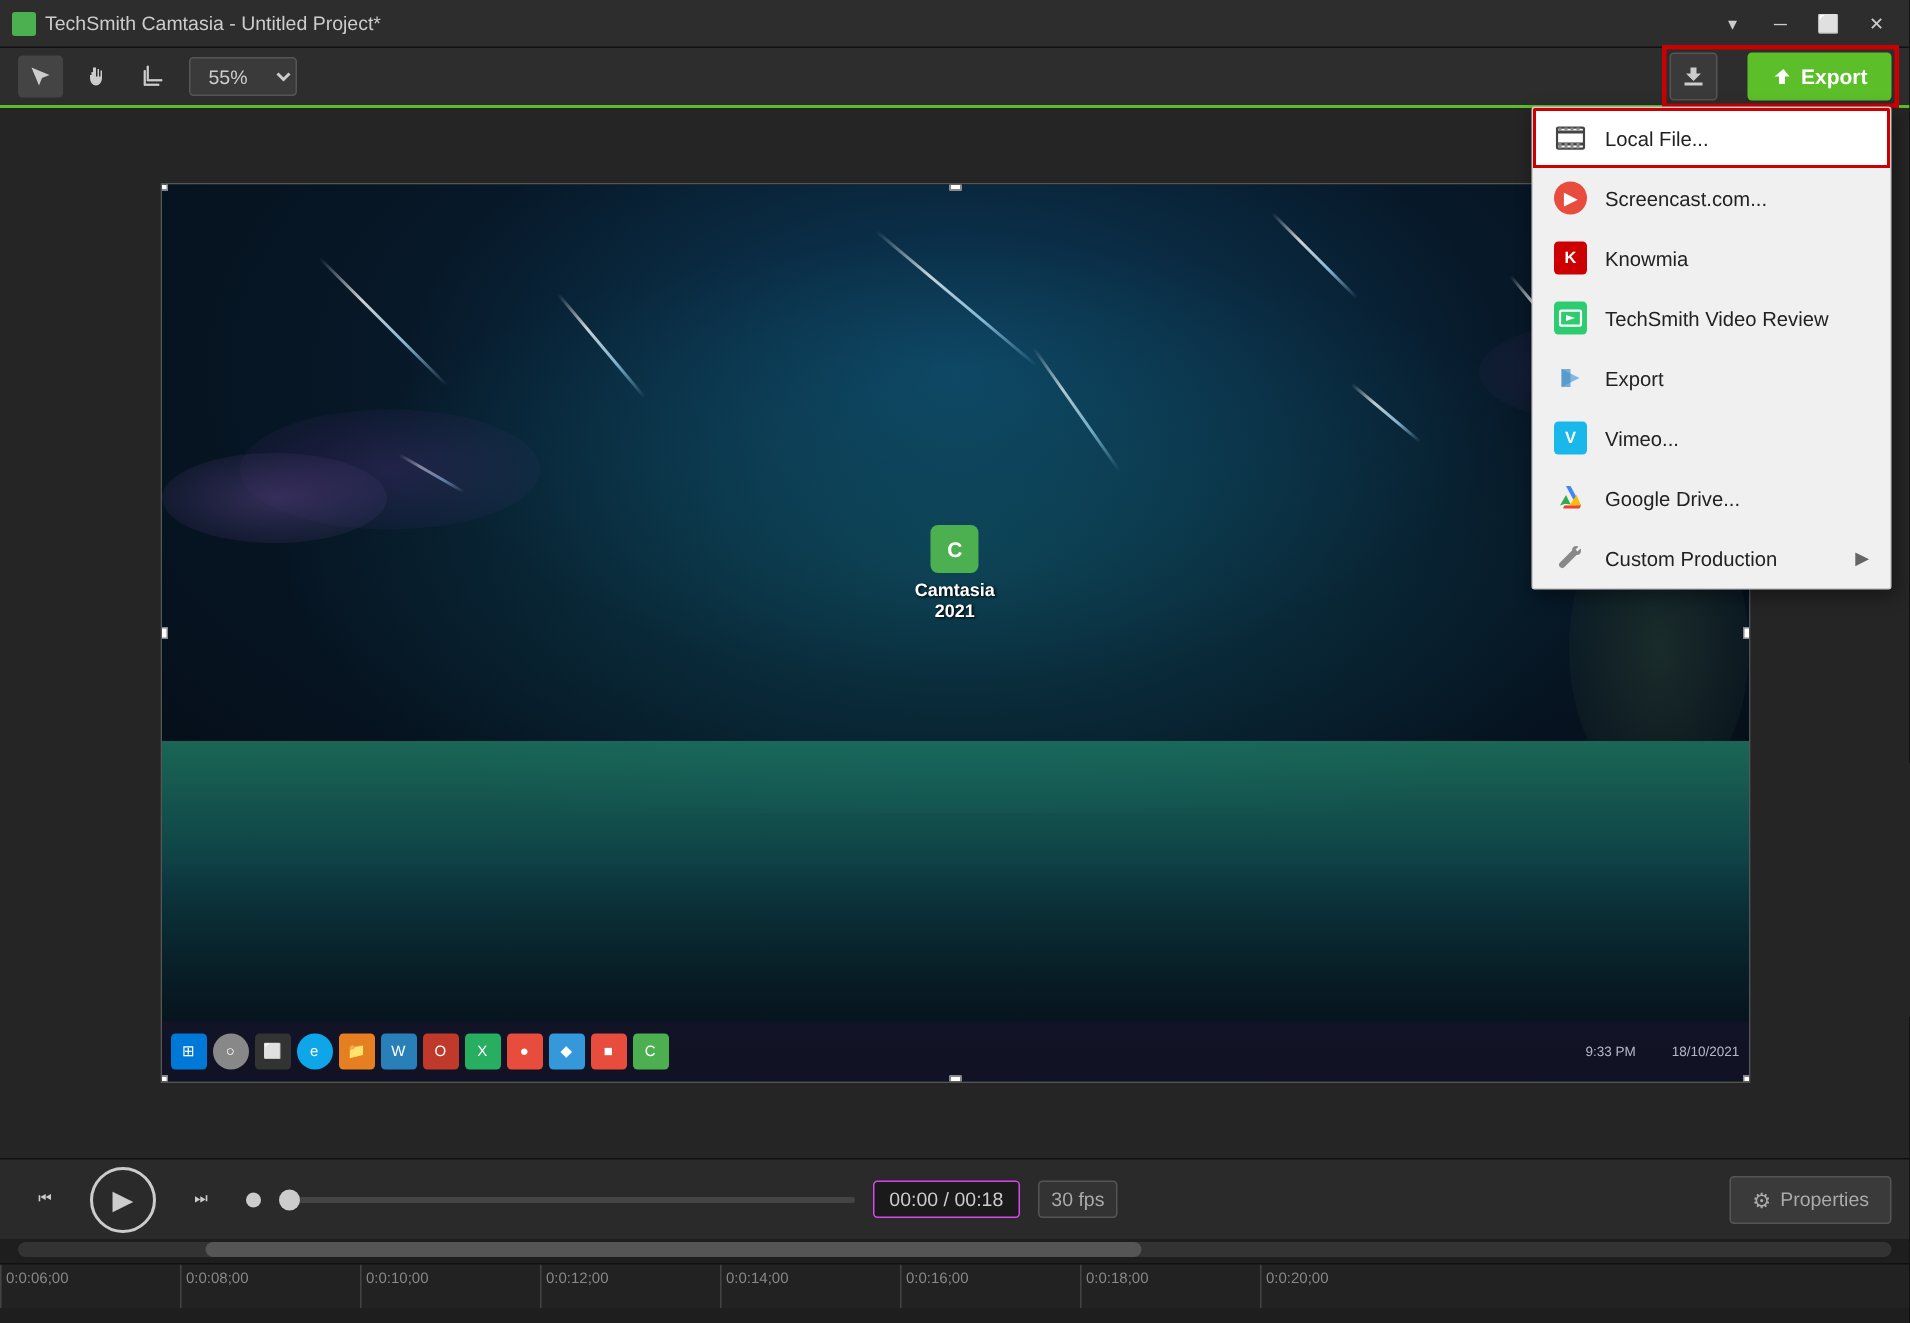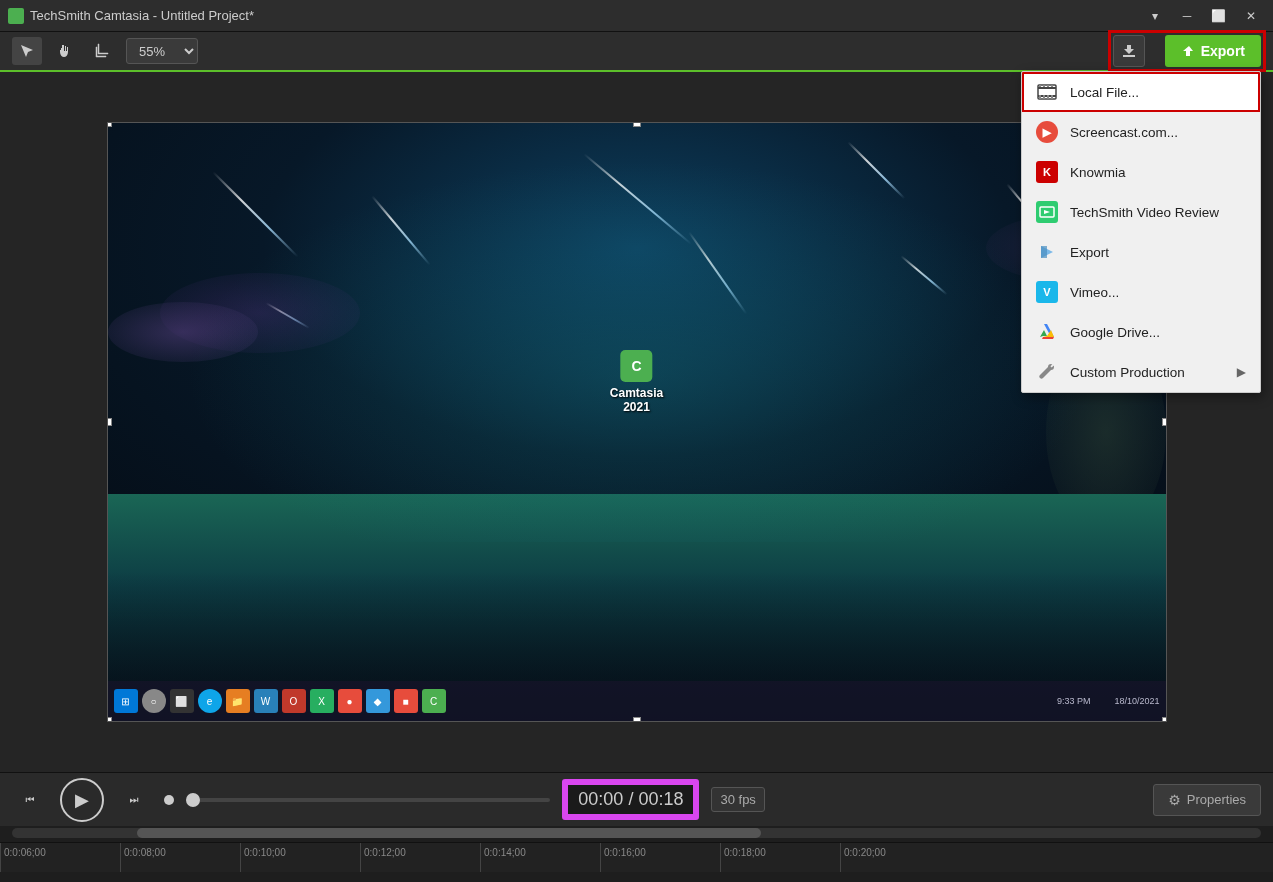--- a/index.html
+++ b/index.html
@@ -260,24 +260,24 @@
       align-items: center;
       justify-content: center;
     }
     .play-btn.large {
       width: 44px;
       height: 44px;
       font-size: 18px;
     }
     .timeline-time {
       background: #1a1a1a;
-      border: 6px solid #d946ef;
+      border: 1px solid #d946ef;
       color: #ccc;
       padding: 4px 10px;
-      font-size: 18px;
+      font-size: 13px;
       border-radius: 3px;
     }
     .fps-badge {
       background: #333;
       border: 1px solid #555;
       color: #aaa;
       padding: 4px 8px;
       font-size: 13px;
       border-radius: 3px;
     }

